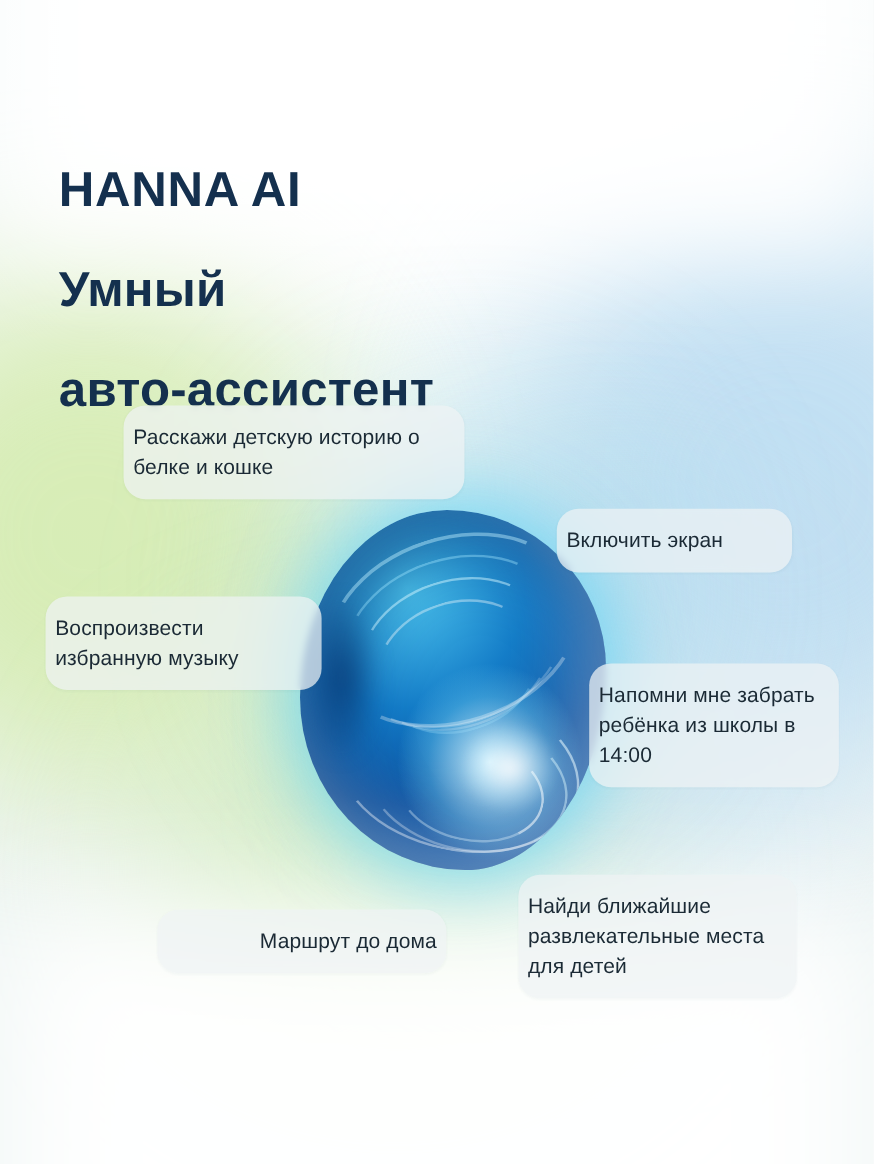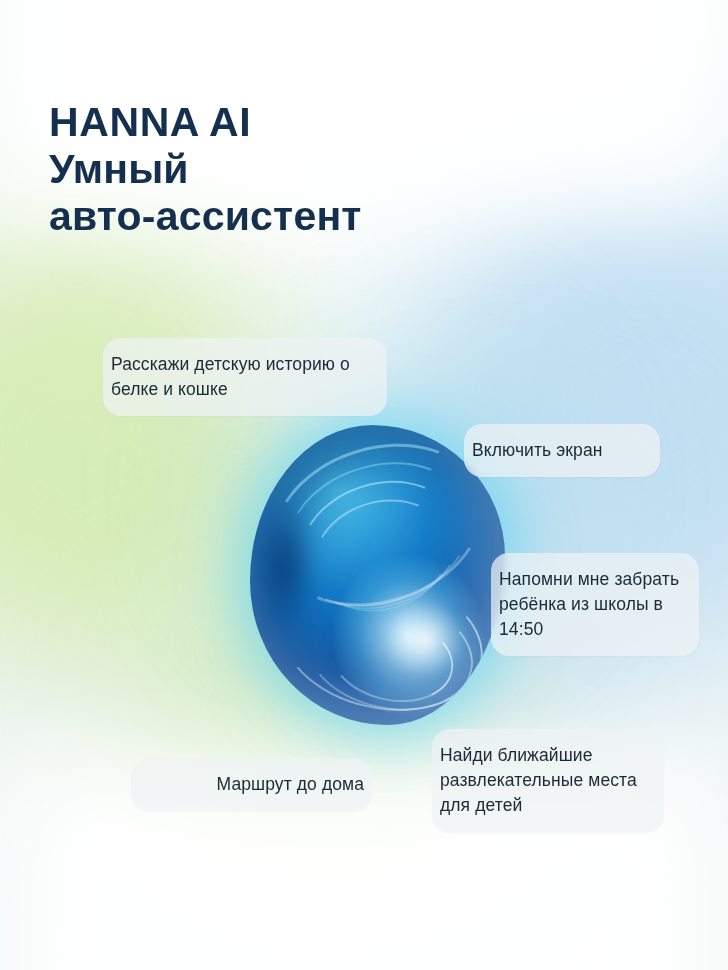--- a/index.html
+++ b/index.html
@@ -95,20 +95,21 @@
     width: 560px;
     color: #14304e;
     font-size: 41px;
     line-height: 1.14;
     font-weight: 700;
     letter-spacing: 0.2px;
   }
   .headline .line {
     display: block;
     white-space: pre;
+    margin-top: 36px;
   }
   .headline .line1 {
     letter-spacing: 0.6px;
   }
 
   
   .orb-wrap {
     position: absolute;
     left: 250px;
     top: 425px;
@@ -225,17 +226,18 @@
       <span class="swirl s5"></span>
       <span class="swirl s6"></span>
       <span class="swirl s7"></span>
       <span class="shade-left"></span>
       <span class="highlight"></span>
     </div>
   </div>
 
   <div class="bubble b-story">Расскажи детскую историю о белке и кошке</div>
   <div class="bubble b-screen">Включить экран</div>
-  <div class="bubble b-remind">Напомни мне забрать ребёнка из школы в 14:50</div>
+  <div class="bubble b-music">Воспроизвести избранную музыку</div>
+  <div class="bubble b-remind">Напомни мне забрать ребёнка из школы в 14:00</div>
   <div class="bubble b-route">Маршрут до дома</div>
   <div class="bubble b-places">Найди ближайшие развлекательные места для детей</div>
 
 </div>
 
 </body></html>

